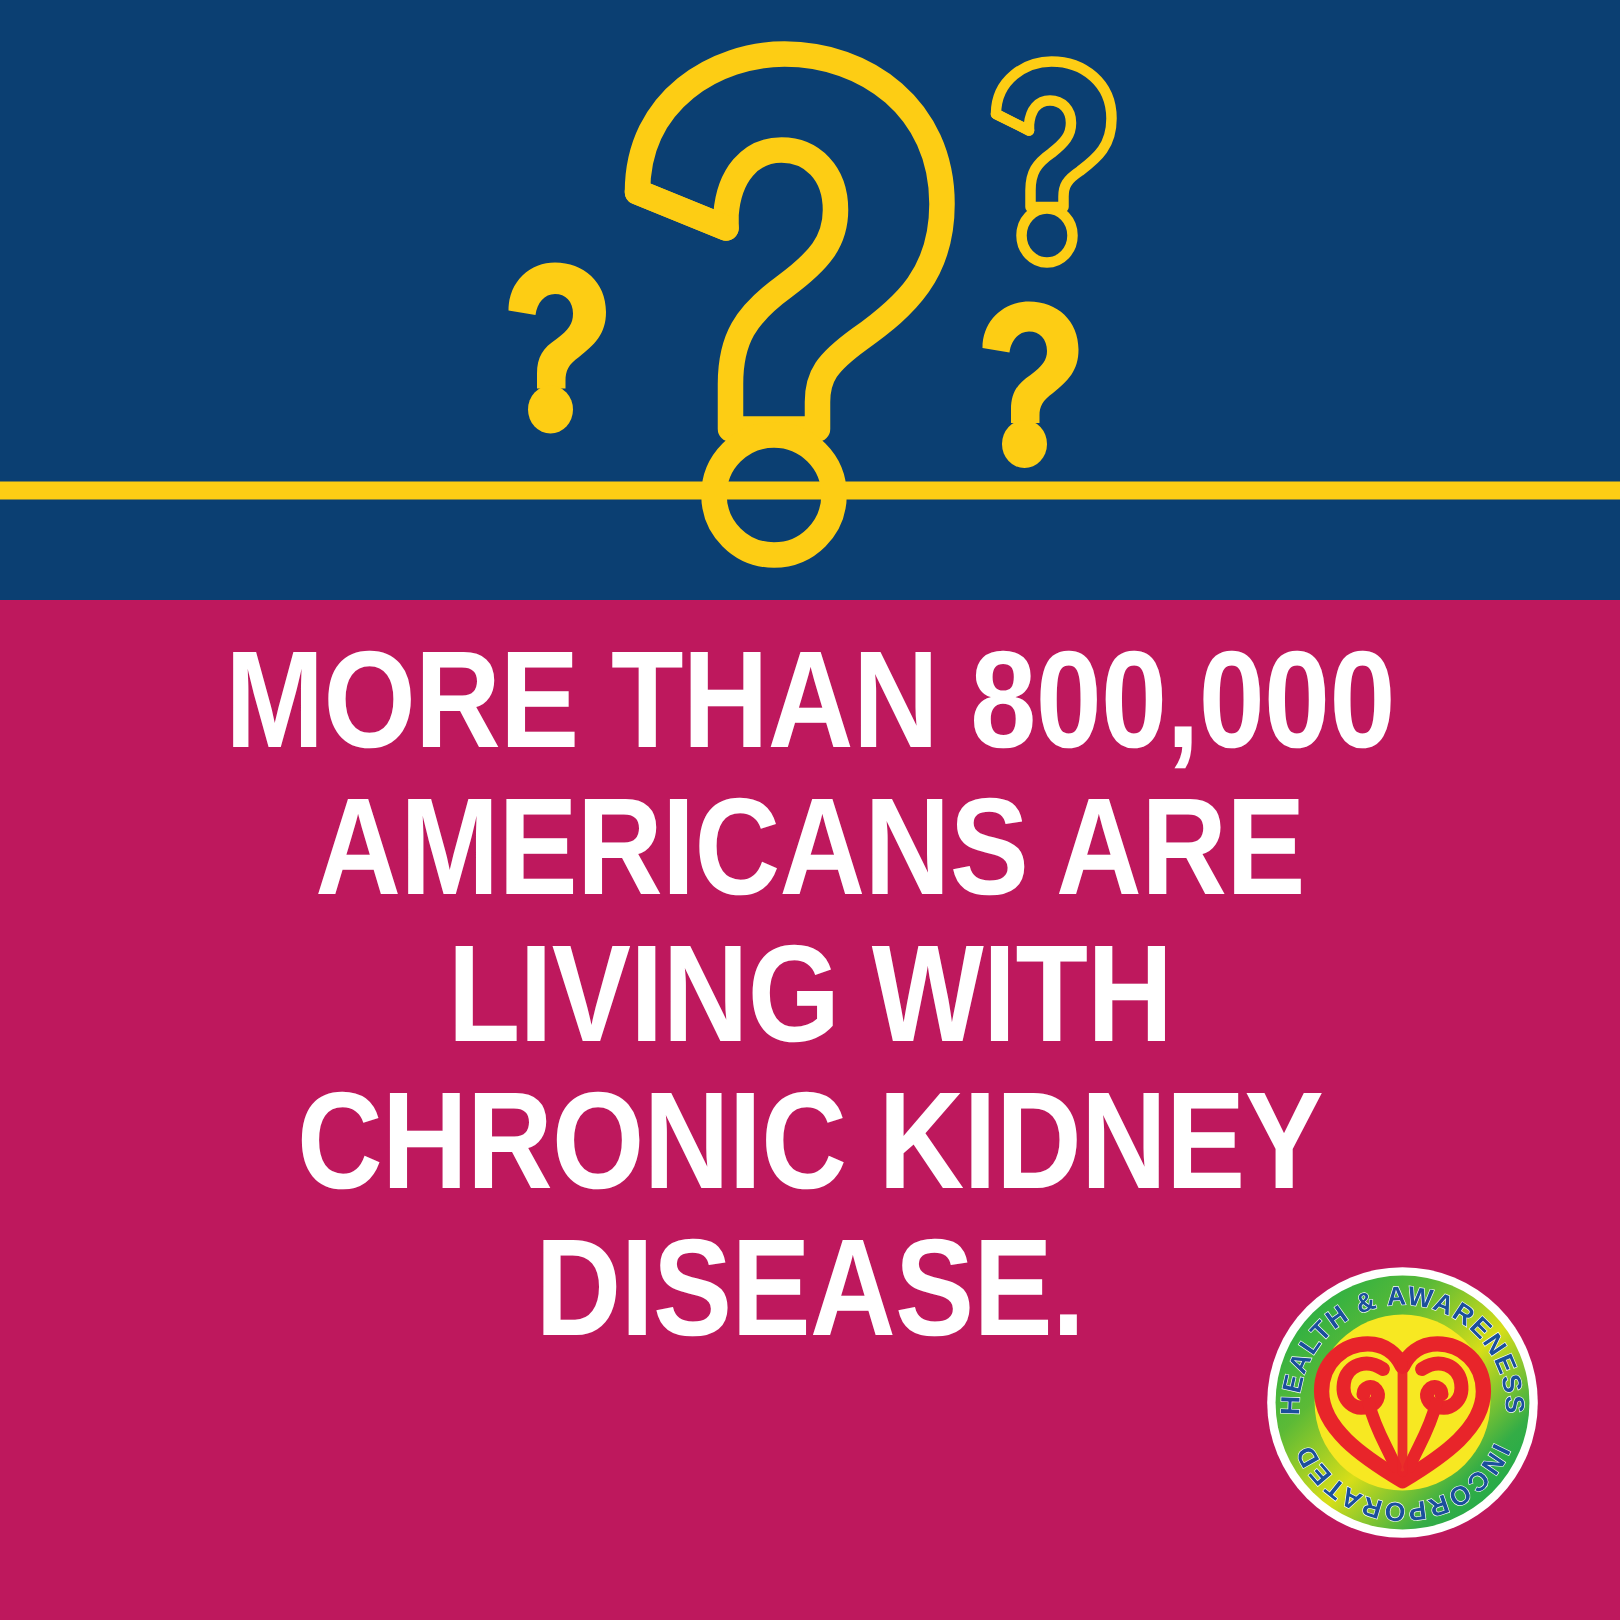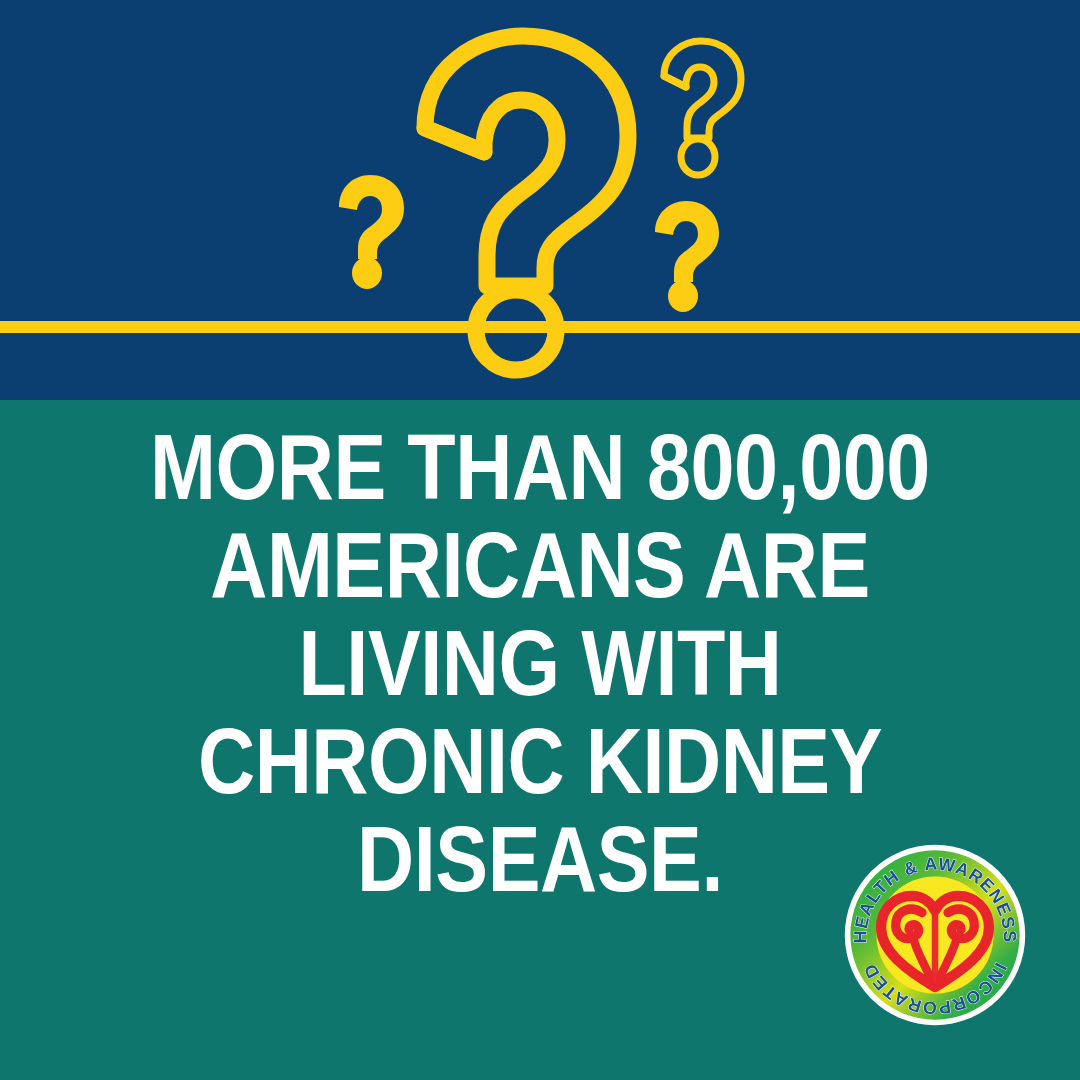--- a/index.html
+++ b/index.html
@@ -7,21 +7,21 @@
     margin: 0;
     padding: 0;
     background: #0b3f72;
   }
   * { box-sizing: border-box; }
 
   .canvas {
     position: relative;
     width: 1080px;
     height: 1080px;
-    background: #0f766e;
+    background: #be185d;
     overflow: hidden;
     font-family: "Liberation Sans", sans-serif;
   }
 
   
   .hero {
     position: absolute;
     left: 0; top: 0;
     width: 1080px;
     height: 400px;

